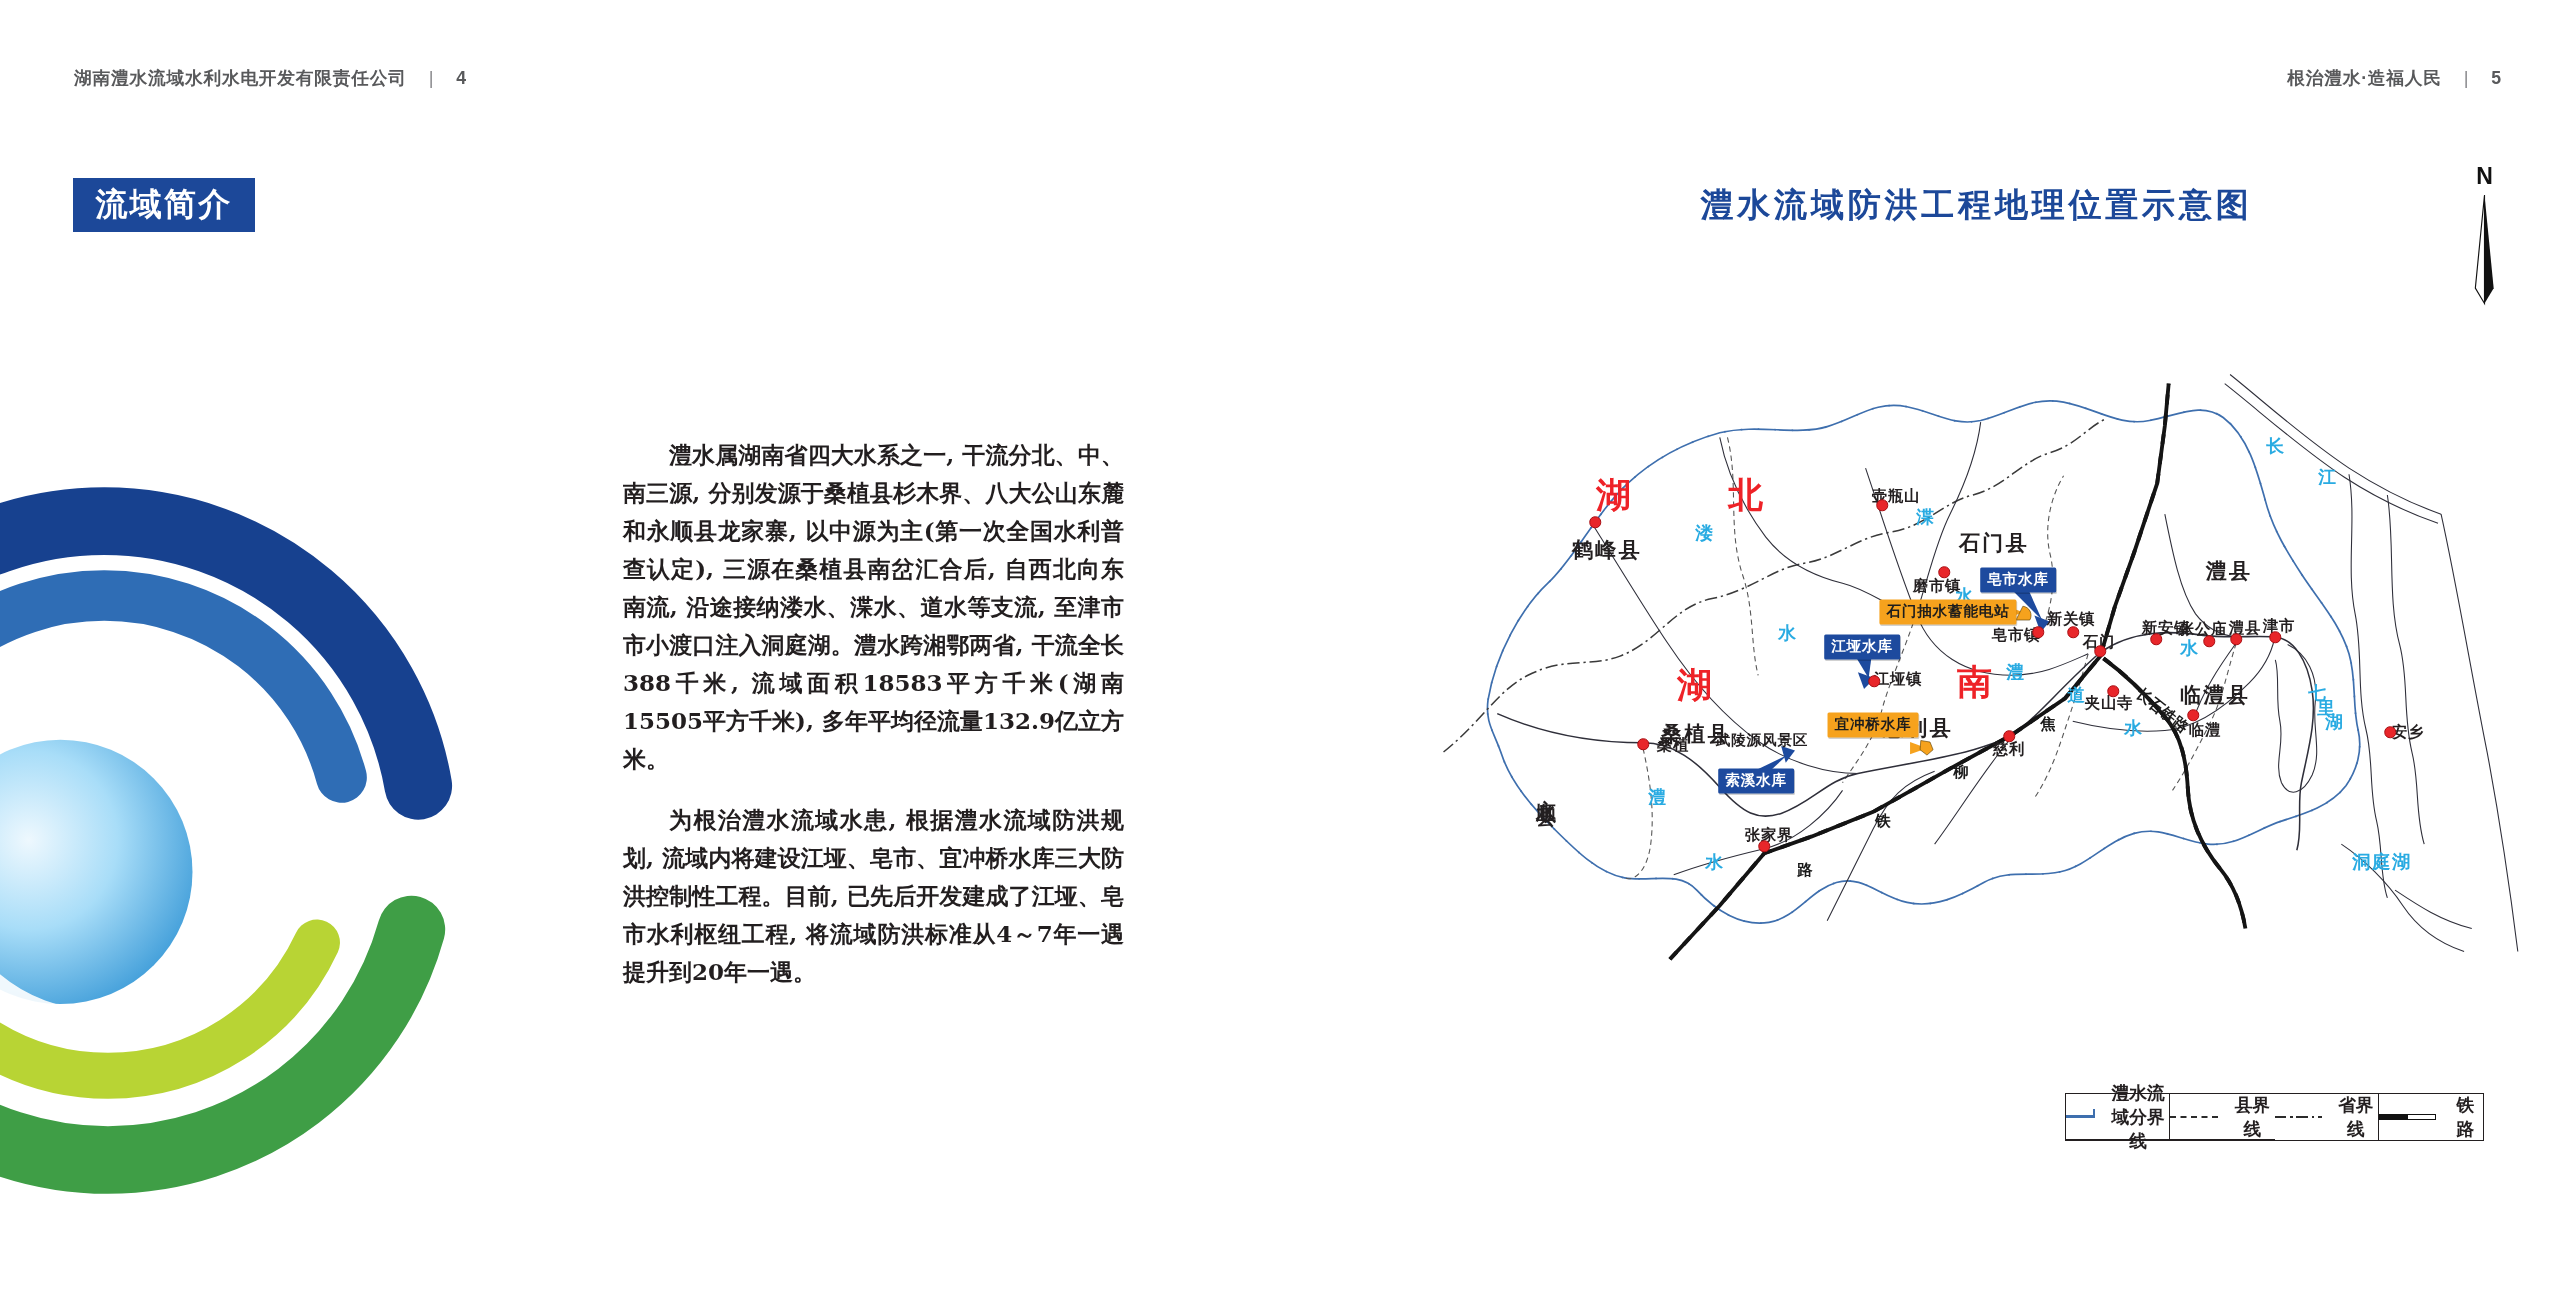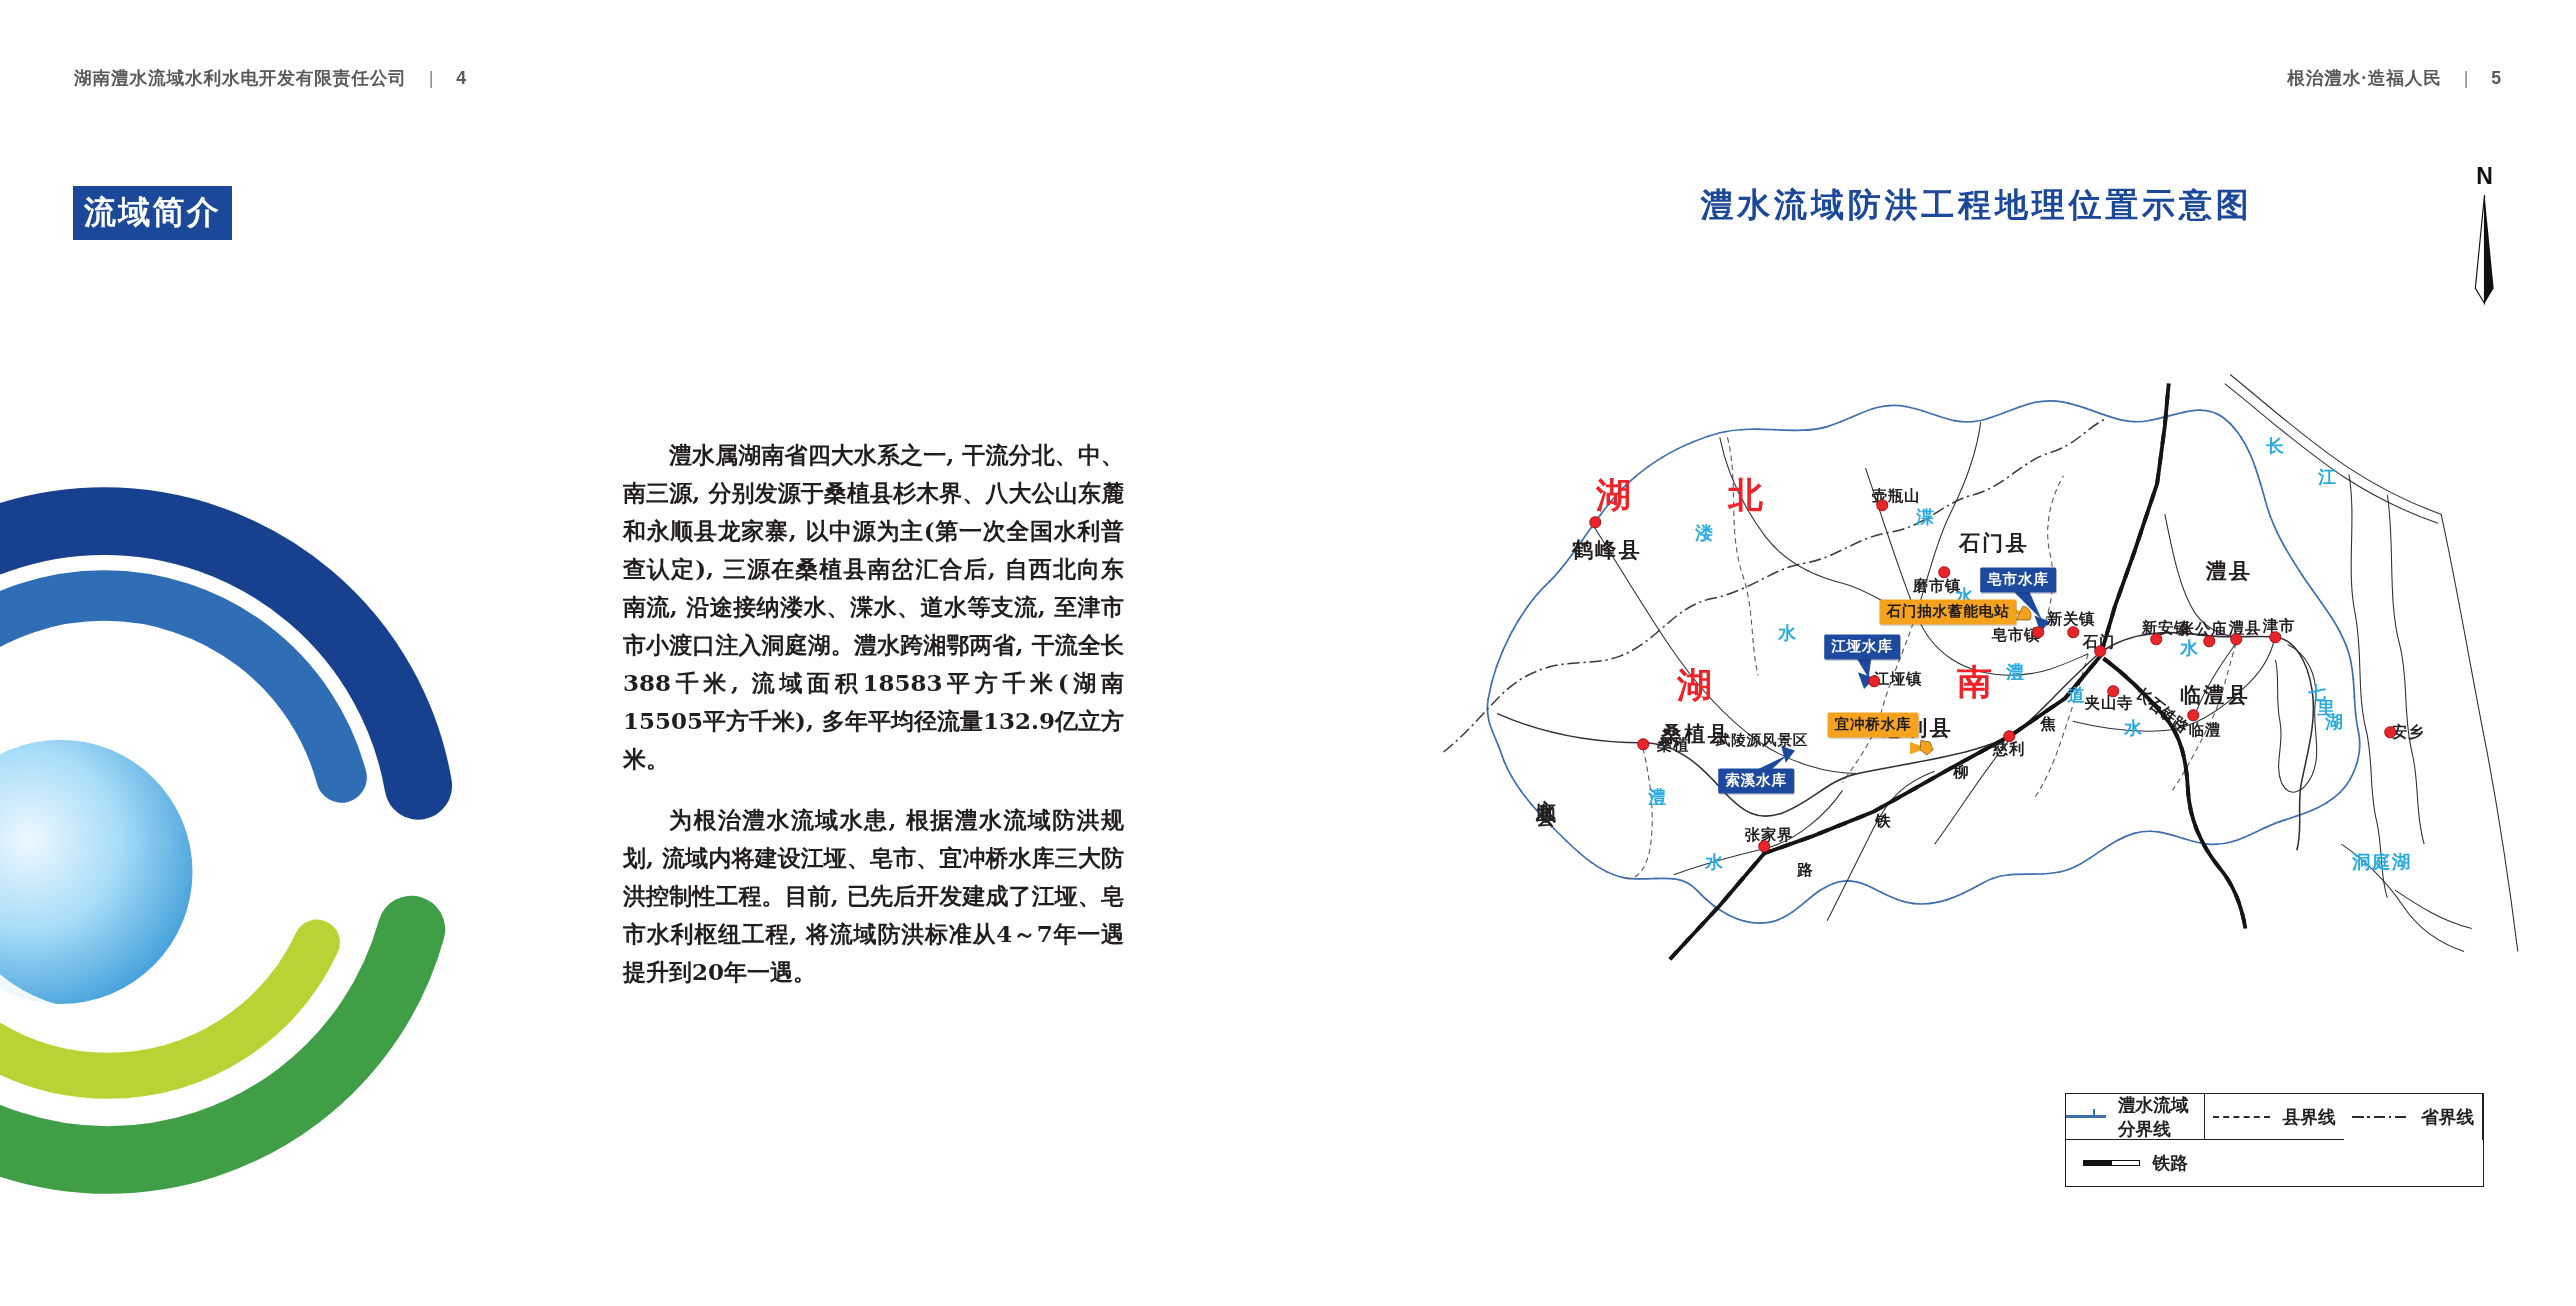--- a/index.html
+++ b/index.html
@@ -6,22 +6,22 @@
   .stage{position:relative;width:2576px;height:1306px;background:#ffffff;overflow:hidden;}
   [data-interactable]{box-sizing:border-box;}
 
   
   .hdr{position:absolute;top:66px;font-size:17.7px;font-weight:700;color:#58595b;letter-spacing:0.8px;display:flex;align-items:center;gap:22px;white-space:nowrap;}
   .hdr-left{left:74px;}
   .hdr-right{right:74px;}
   .hdr .sep{font-weight:400;color:#8a8a8d;font-size:18.4px;}
 
   
-  .section-box{position:absolute;left:73px;top:178px;width:159px;height:54px;background:#1c4899;color:#fff;
-    display:flex;align-items:center;justify-content:center;font-size:32px;font-weight:700;letter-spacing:2.3px;margin-top:8px;}
+  .section-box{position:absolute;left:73px;top:178px;width:182px;height:54px;background:#1c4899;color:#fff;
+    display:flex;align-items:center;justify-content:center;font-size:32px;font-weight:700;letter-spacing:2.3px;}
   .body-text{position:absolute;left:623px;top:424px;width:501px;color:#221e1f;font-size:23px;line-height:38px;
     font-weight:700;text-align:justify;font-family:"DejaVu Serif","Liberation Serif",serif;}
   .body-text p{margin:12px 0 23px 0;text-indent:2em;}
 
   
   .map-title{position:absolute;left:1443px;top:183px;width:1067px;text-align:center;font-size:33px;font-weight:700;
     color:#1c4899;letter-spacing:3.8px;}
   .compass{position:absolute;left:2457px;top:163px;width:55px;height:150px;}
   .compass .n{display:block;text-align:center;font-size:23px;font-weight:700;color:#111;}
 
@@ -39,21 +39,21 @@
   .note{font-size:14.6px;color:#231f20;letter-spacing:0.8px;}
   .co{font-size:14.6px;padding:3.1px 7px;border-radius:1.5px;letter-spacing:0.8px;box-shadow:0.8px 1.5px 0 rgba(0,0,0,.18);}
   .co.blue{background:#1d4a9e;color:#fff;}
   .co.orange{background:#f6a21d;color:#1d1d1d;}
   .dot{position:absolute;width:11.5px;height:11.5px;border-radius:50%;background:#e8262a;border:1.5px solid #a90f14;transform:translate(-50%,-50%);}
 
   
   .legend{position:absolute;left:2065px;top:1093px;width:419px;border:1.5px solid #231f20;background:#fff;}
   .legend .ltitle{height:40px;display:flex;align-items:center;justify-content:center;font-size:21px;font-weight:700;
     letter-spacing:14px;color:#231f20;border-bottom:1.2px solid #231f20;}
-  .legend .lgrid{display:grid;grid-template-columns:1fr 1fr 1fr;}
+  .legend .lgrid{display:grid;grid-template-columns:1fr 1fr 1fr 1fr;text-align:center;}
   .legend .lcell{height:46px;display:flex;align-items:center;justify-content:center;gap:12.3px;font-size:17.7px;font-weight:700;color:#231f20;}
   .legend .lcell.bdr{border-right:1.2px solid #231f20;}
   .legend .lcell.bdb{border-bottom:1.2px solid #231f20;}
   .sym{display:inline-block;width:57px;position:relative;}
   .sym.basin{height:2.3px;background:#3e6fae;}
   .sym.basin::after{content:"";position:absolute;left:27px;top:-6.1px;width:1.5px;height:6.1px;background:#3e6fae;}
   .sym.county{height:0;border-top:2.3px dashed #2b2b2b;}
   .sym.provline{height:2.3px;background:repeating-linear-gradient(90deg,#2b2b2b 0 11.5px,transparent 11.5px 15.4px,#2b2b2b 15.4px 17.7px,transparent 17.7px 21.5px);}
   .sym.railsym{height:6.1px;border:1.2px solid #111;background:linear-gradient(90deg,#111 0 50%,#fff 50% 100%);}
 </style>

